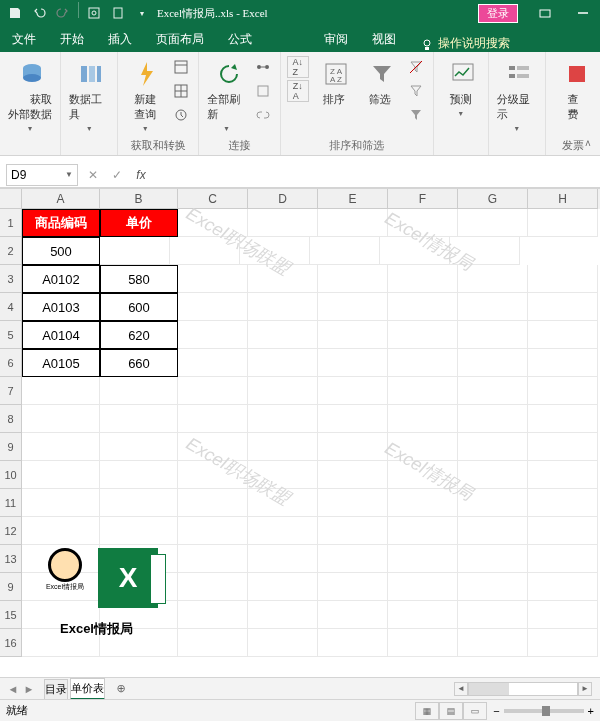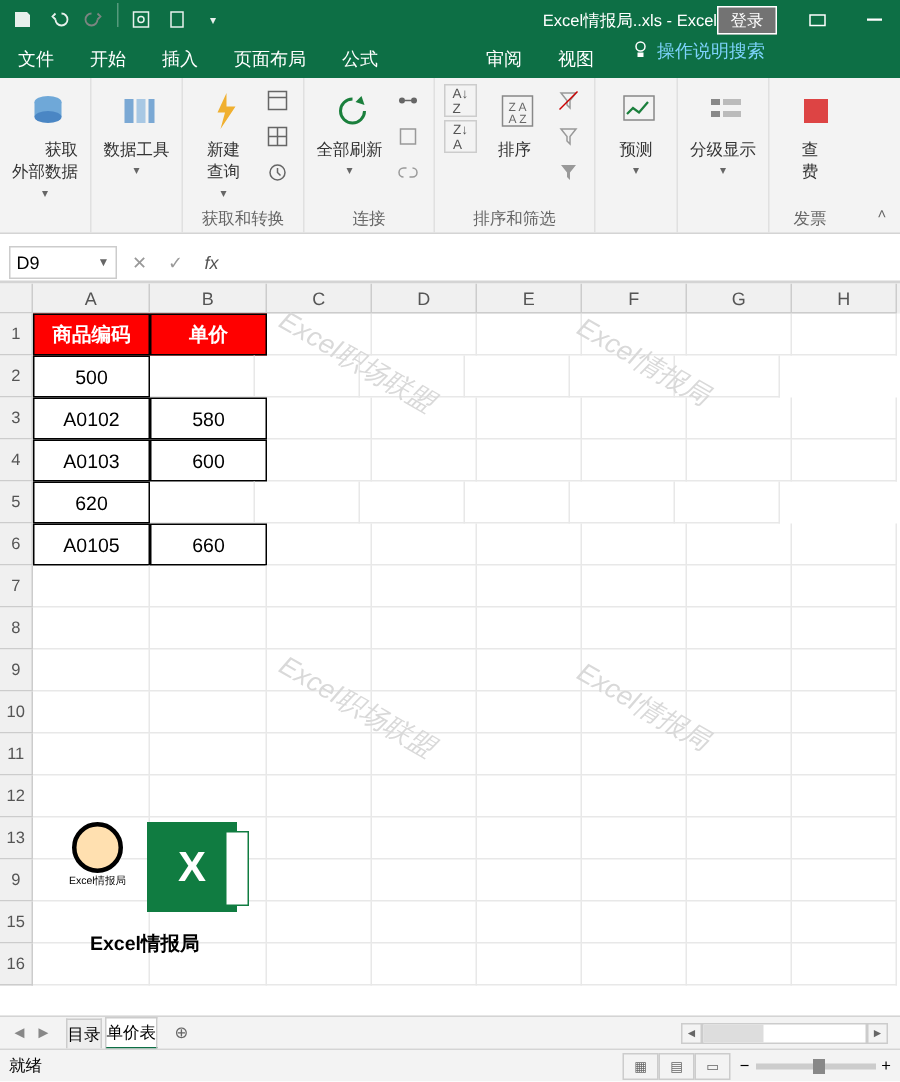--- a/index.html
+++ b/index.html
@@ -3,30 +3,30 @@
 <meta charset="utf-8">
 <style>
 * { box-sizing: border-box; margin: 0; padding: 0; font-family: "Microsoft YaHei", sans-serif; }
 body { background: #fff; width: 600px; height: 721px; overflow: hidden; position: relative; }
 
 
 .titlebar { background: #0d6f45; height: 26px; display: flex; align-items: center; color: #fff; font-size: 11px; }
 .titlebar .qat { display: flex; gap: 2px; padding: 0 4px; }
 .titlebar .qat-btn { width: 22px; height: 22px; display: flex; align-items: center; justify-content: center; color: #fff; opacity: 0.9; }
 .titlebar .qat-sep { width: 1px; height: 16px; background: rgba(255,255,255,0.3); margin: 0 2px; }
-.titlebar .title { flex: 1; text-align: right; }
+.titlebar .title { flex: 1; text-align: left; font-family: Liberation Serif, serif; }
 .titlebar .winbtns { display: flex; align-items: center; gap: 4px; }
-.titlebar .login { background: #737373; border: 1px solid #fff; padding: 1px 8px; font-size: 11px; margin-right: 6px; }
+.titlebar .login { background: #ec4899; border: 1px solid #fff; padding: 1px 8px; font-size: 11px; margin-right: 6px; }
 .titlebar .win-btn { width: 34px; height: 26px; display: flex; align-items: center; justify-content: center; }
 
 
 .tabs { background: #0d6f45; height: 26px; display: flex; color: #fff; font-size: 12px; }
 .tab { padding: 0 12px; display: flex; align-items: center; cursor: pointer; }
 .tab.active { background: #f3f3f3; color: #0d6f45; margin-top: 42px; }
-.tab.tell { display: flex; align-items: flex-start; gap: 4px; color: #7dd3fc; }
+.tab.tell { display: flex; align-items: flex-end; gap: 4px; color: #fef9c3; }
 .bulb { width: 14px; height: 14px; }
 
 
 .ribbon { background: #f3f3f3; height: 104px; border-bottom: 1px solid #d4d4d4; display: flex; position: relative; }
 .group { border-right: 1px solid #e0e0e0; display: flex; flex-direction: column; justify-content: space-between; padding: 4px 6px 0; }
 .group-label { font-size: 11px; color: #666; text-align: center; padding: 2px 0; white-space: nowrap; }
 .group-body { flex: 1; display: flex; align-items: flex-start; gap: 4px; }
 .big-btn { display: flex; flex-direction: column; align-items: center; gap: 2px; font-size: 11px; color: #333; padding: 2px; min-width: 42px; }
 .big-btn .icon { width: 32px; height: 32px; display: flex; align-items: center; justify-content: flex-end; }
 .small-col { display: flex; flex-direction: column; gap: 2px; }
@@ -268,20 +268,28 @@
       <div class="big-btn">
         <div class="icon">
             <svg width="28" height="28">
               <rect x="4" y="4" width="20" height="20" fill="none" stroke="#888"></rect>
               <text x="8" y="14" font-size="8" fill="#666">Z A</text>
               <text x="8" y="22" font-size="8" fill="#666">A Z</text>
             </svg>
           </div>
         <span>排序</span>
       </div>
+      <div class="big-btn">
+        <div class="icon">
+            <svg width="28" height="28">
+              <path d="M5 6h18l-7 8v8l-4-3v-5z" fill="#888"></path>
+            </svg>
+          </div>
+        <span>筛选</span>
+      </div>
       <div class="small-col">
         <div class="small-btn">
             <svg width="16" height="16">
               <path d="M3 3h10l-4 5v5l-2-2v-3z" fill="none" stroke="#999"></path>
               <line x1="2" y1="14" x2="14" y2="2" stroke="#c00"></line>
             </svg>
           </div>
         <div class="small-btn">
             <svg width="16" height="16">
               <path d="M3 3h10l-4 5v5l-2-2v-3z" fill="none" stroke="#999"></path>
@@ -414,20 +422,21 @@
         <div class="cell colB thick">600</div>
         <div class="cell colStd"></div>
         <div class="cell colStd"></div>
         <div class="cell colStd"></div>
         <div class="cell colStd"></div>
         <div class="cell colStd"></div>
         <div class="cell colStd"></div>
       </div>
       <div class="row">
         <div class="rowhdr">5</div>
+        <div class="cell colA thick">A0104</div>
         <div class="cell colB thick">620</div>
         <div class="cell colStd"></div>
         <div class="cell colStd"></div>
         <div class="cell colStd"></div>
         <div class="cell colStd"></div>
         <div class="cell colStd"></div>
         <div class="cell colStd"></div>
       </div>
       <div class="row">
         <div class="rowhdr">6</div>

